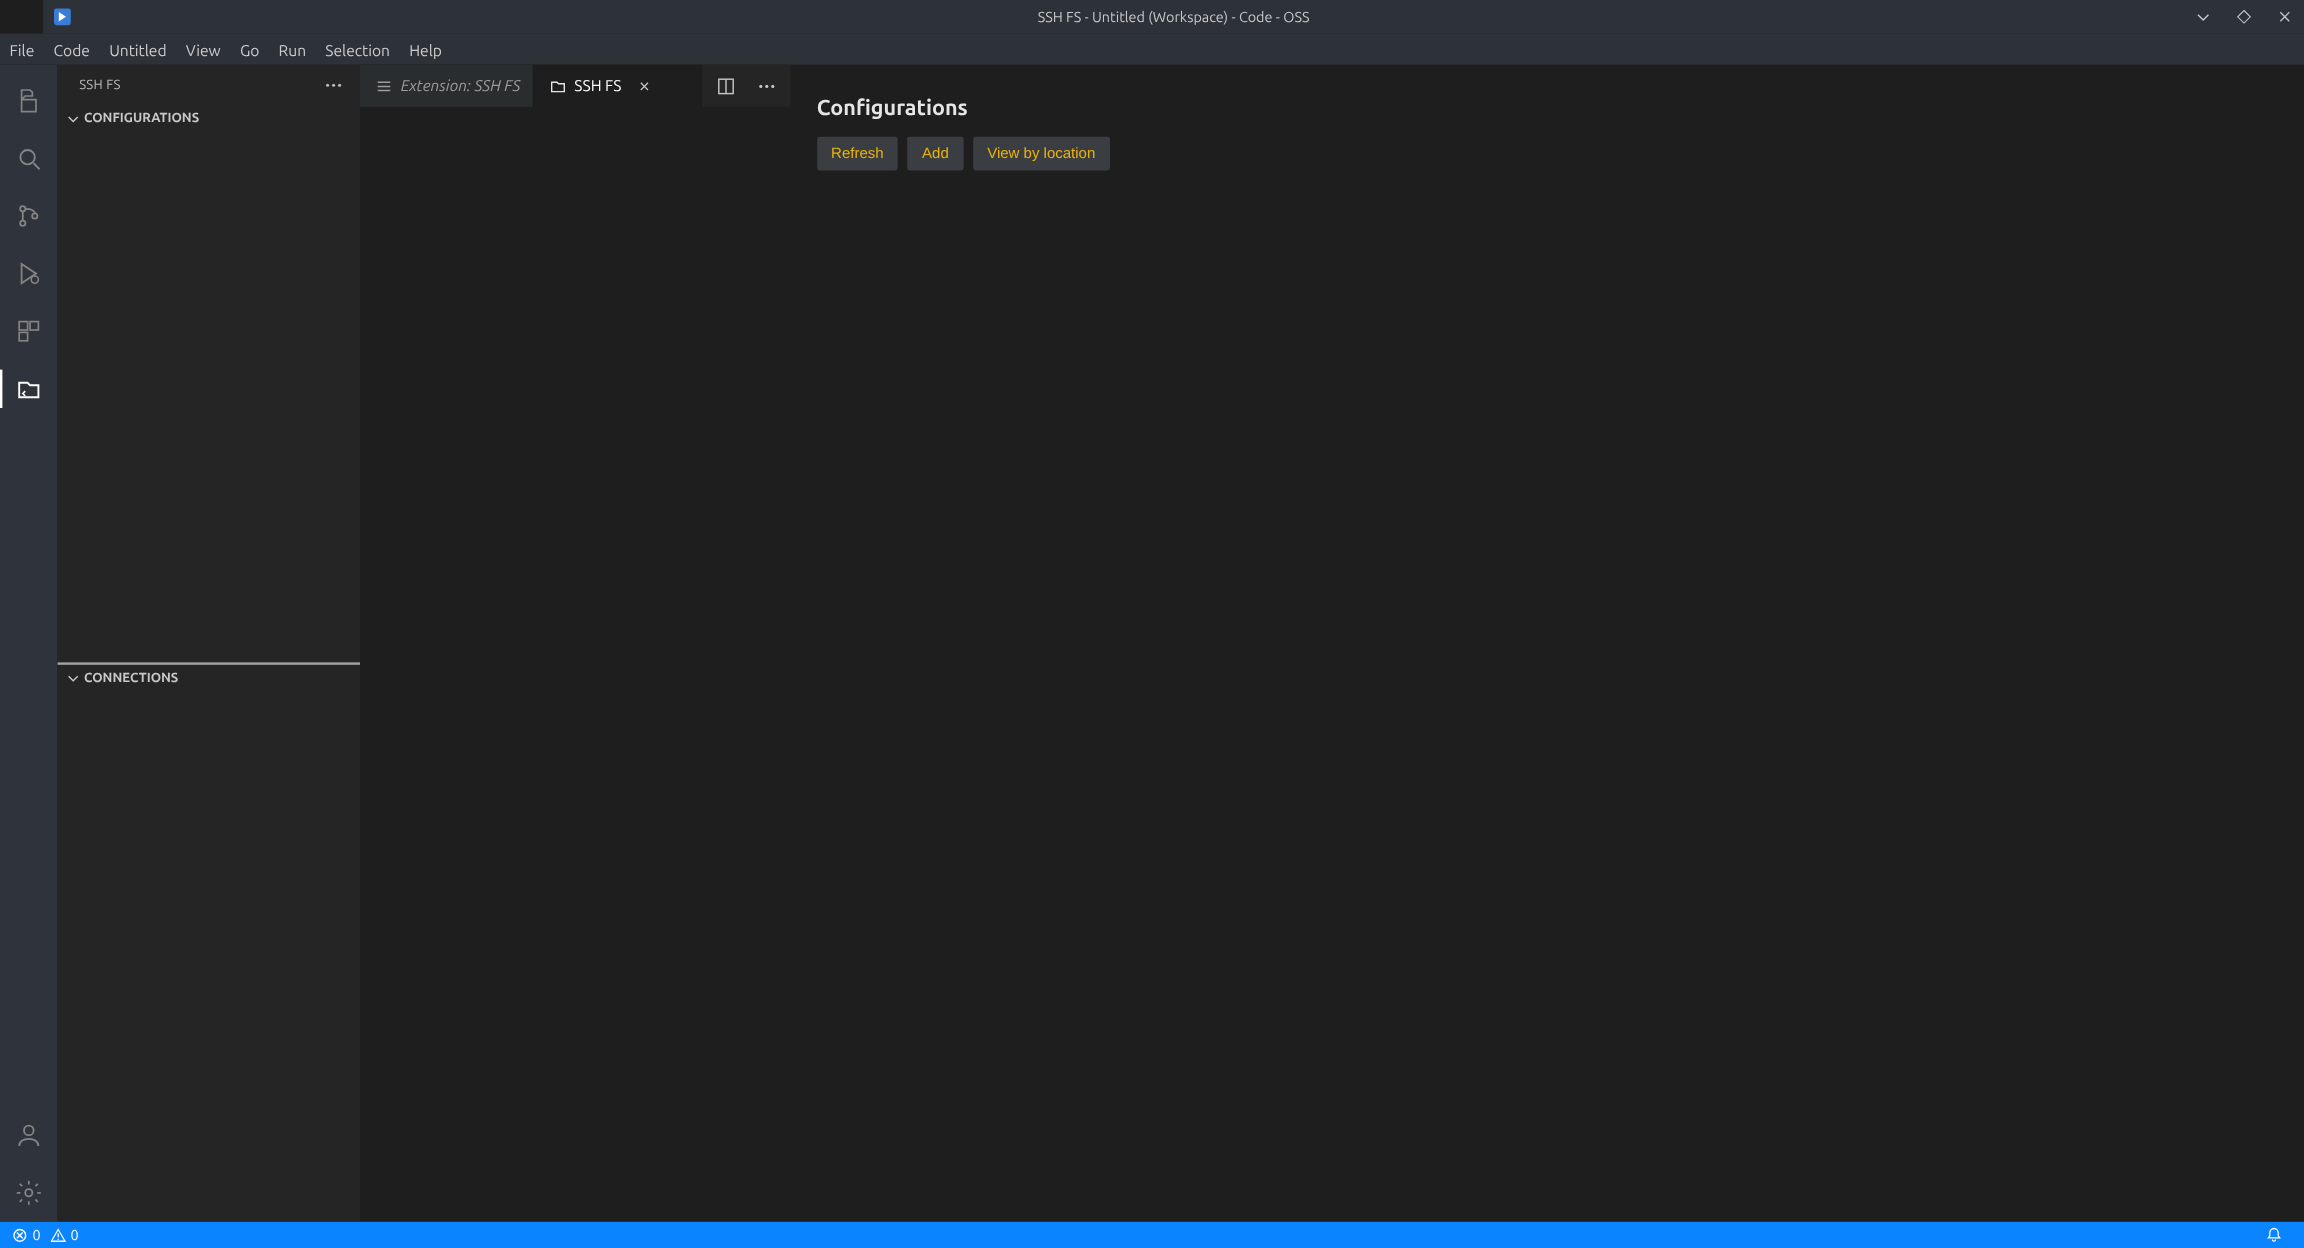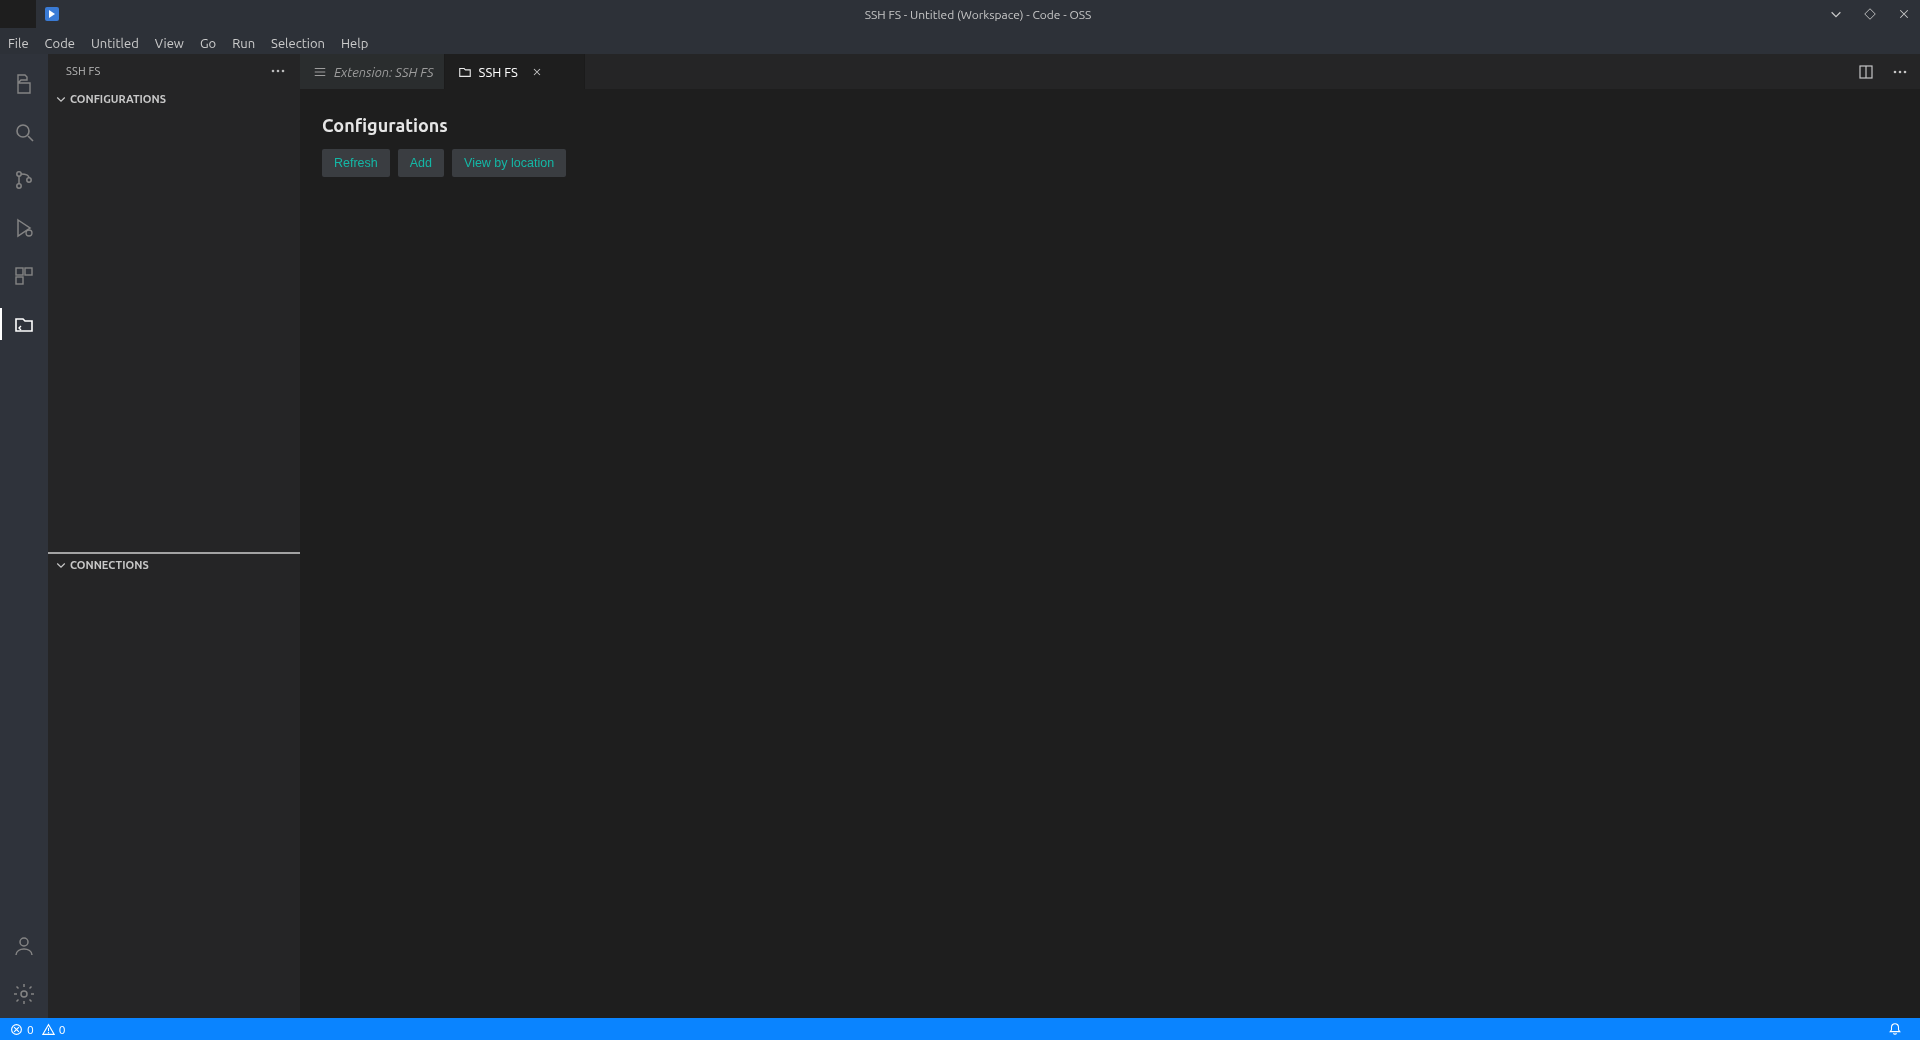--- a/index.html
+++ b/index.html
@@ -159,21 +159,21 @@
   }
   .panel-body {
     flex: 1;
   }
   #panel-configurations { flex: 1; }
   #panel-connections { flex: 1; border-top: 2px solid #a3a3a3; }
   
   .editor-area {
     flex: 1;
     display: flex;
-    flex-direction: column;
+    flex-direction: row;
     background: var(--bg-editor);
   }
   .tabbar {
     height: 35px;
     background: #252526;
     display: flex;
     align-items: stretch;
   }
   .tab {
     display: flex;
@@ -227,21 +227,21 @@
     font-size: 18px;
     font-weight: 700;
     color: #e6e6e6;
   }
   .btn-row {
     display: flex;
     gap: 8px;
   }
   .btn {
     background: var(--bg-button);
-    color: #14b8a6;
+    color: #eab308;
     border: none;
     padding: 7px 12px;
     font-size: 12.5px;
     cursor: pointer;
     border-radius: 2px;
   }
   
   .statusbar {
     height: 22px;
     background: var(--bg-statusbar);

